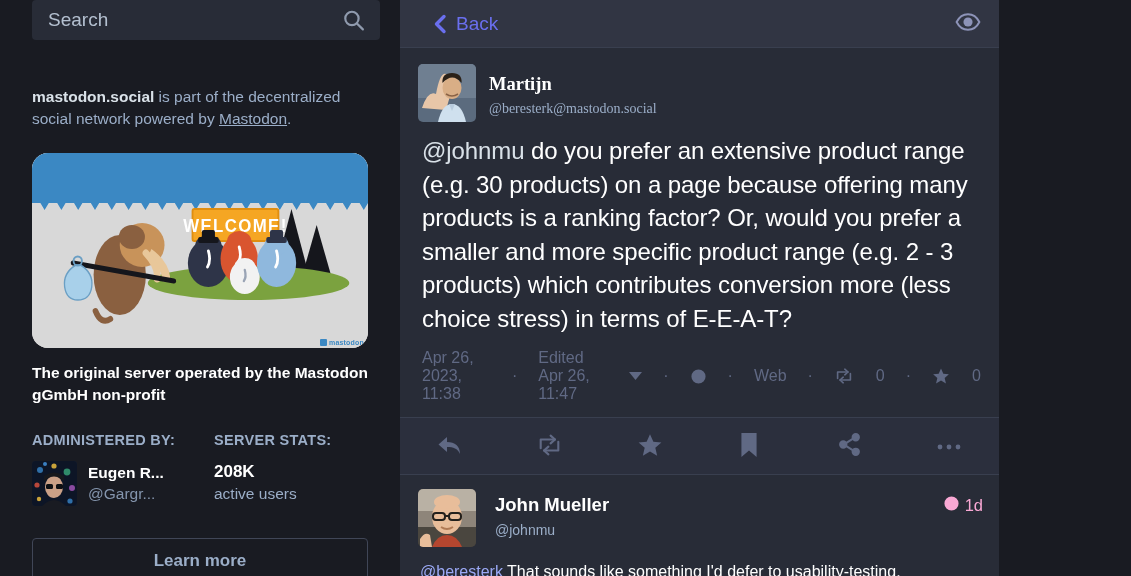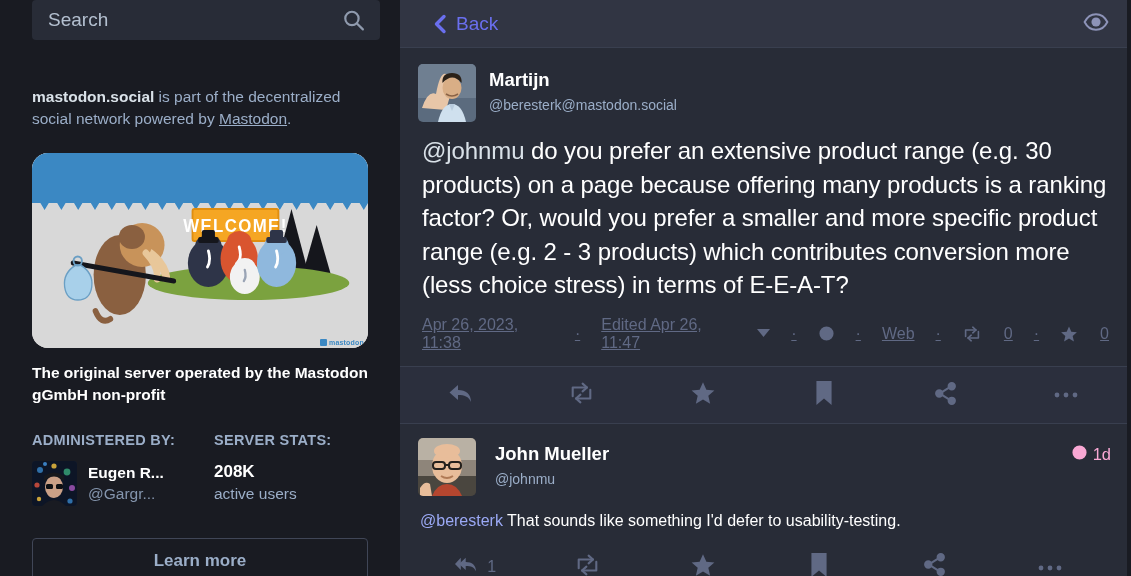--- a/index.html
+++ b/index.html
@@ -2,21 +2,21 @@
 <html><head>
 <meta charset="utf-8">
 <style>
   * { box-sizing: border-box; margin: 0; padding: 0; }
   html, body {
     width: 1131px; height: 576px;
     background: #191b22;
     font-family: "Liberation Sans", sans-serif;
     overflow: hidden;
   }
-  .app { display: flex; width: 1127px; height: 576px; }
+  .app { display: flex; width: 999px; height: 576px; }
 
   
   .sidebar {
     width: 400px; height: 576px;
     background: #191b22;
     flex: 0 0 400px;
     overflow: hidden;
     position: relative;
   }
   .search-wrap {
@@ -141,40 +141,40 @@
     font-family: "Liberation Sans", sans-serif;
   }
   .back-chev { display: flex; }
   .hdr-spacer { flex: 1; }
   .eye-btn {
     color: #8d93b8; cursor: pointer; display: flex;
     background: none; border: 0; padding: 0;
   }
 
   .detail-status { padding: 16px 14px 0 18px; background: #282c37; }
-  .status-head { display: flex; align-items: flex-start; gap: 13px; }
+  .status-head { display: flex; align-items: flex-end; gap: 13px; font-family: Liberation Serif, serif; }
   .avatar-lg { width: 58px; height: 58px; border-radius: 5px; overflow: hidden; flex: 0 0 58px; cursor: pointer; }
   .avatar-lg svg { display: block; }
   .names { padding-top: 4px; }
   .disp-name { color: #fff; font-size: 18.5px; font-weight: bold; line-height: 24px; }
   .acct { color: #9baec8; font-size: 14px; line-height: 26px; }
 
   .status-body {
     margin: 12px 4px 0 4px;
     color: #fff;
     font-size: 24px;
     line-height: 33.5px;
     letter-spacing: -0.1px;
   }
   .mention { color: #d9e1e8; }
 
   .status-meta {
     display: flex; align-items: center; gap: 15px;
     margin: 14px 4px 0 4px; padding-bottom: 14px;
-    color: #606984; font-size: 16px; text-decoration: underline;
+    color: #606984; font-size: 16px;
   }
   .status-meta .m-sep { margin: 0 6px; }
   .status-meta .m-link { color: #606984; cursor: pointer; }
   .status-meta .caret { margin-left: 5px; display: inline-flex; }
   .status-meta .m-ico { display: inline-flex; vertical-align: middle; }
 
   .action-bar {
     height: 58px; flex: 0 0 58px;
     display: flex; align-items: center;
     border-top: 1px solid #393f4f;

